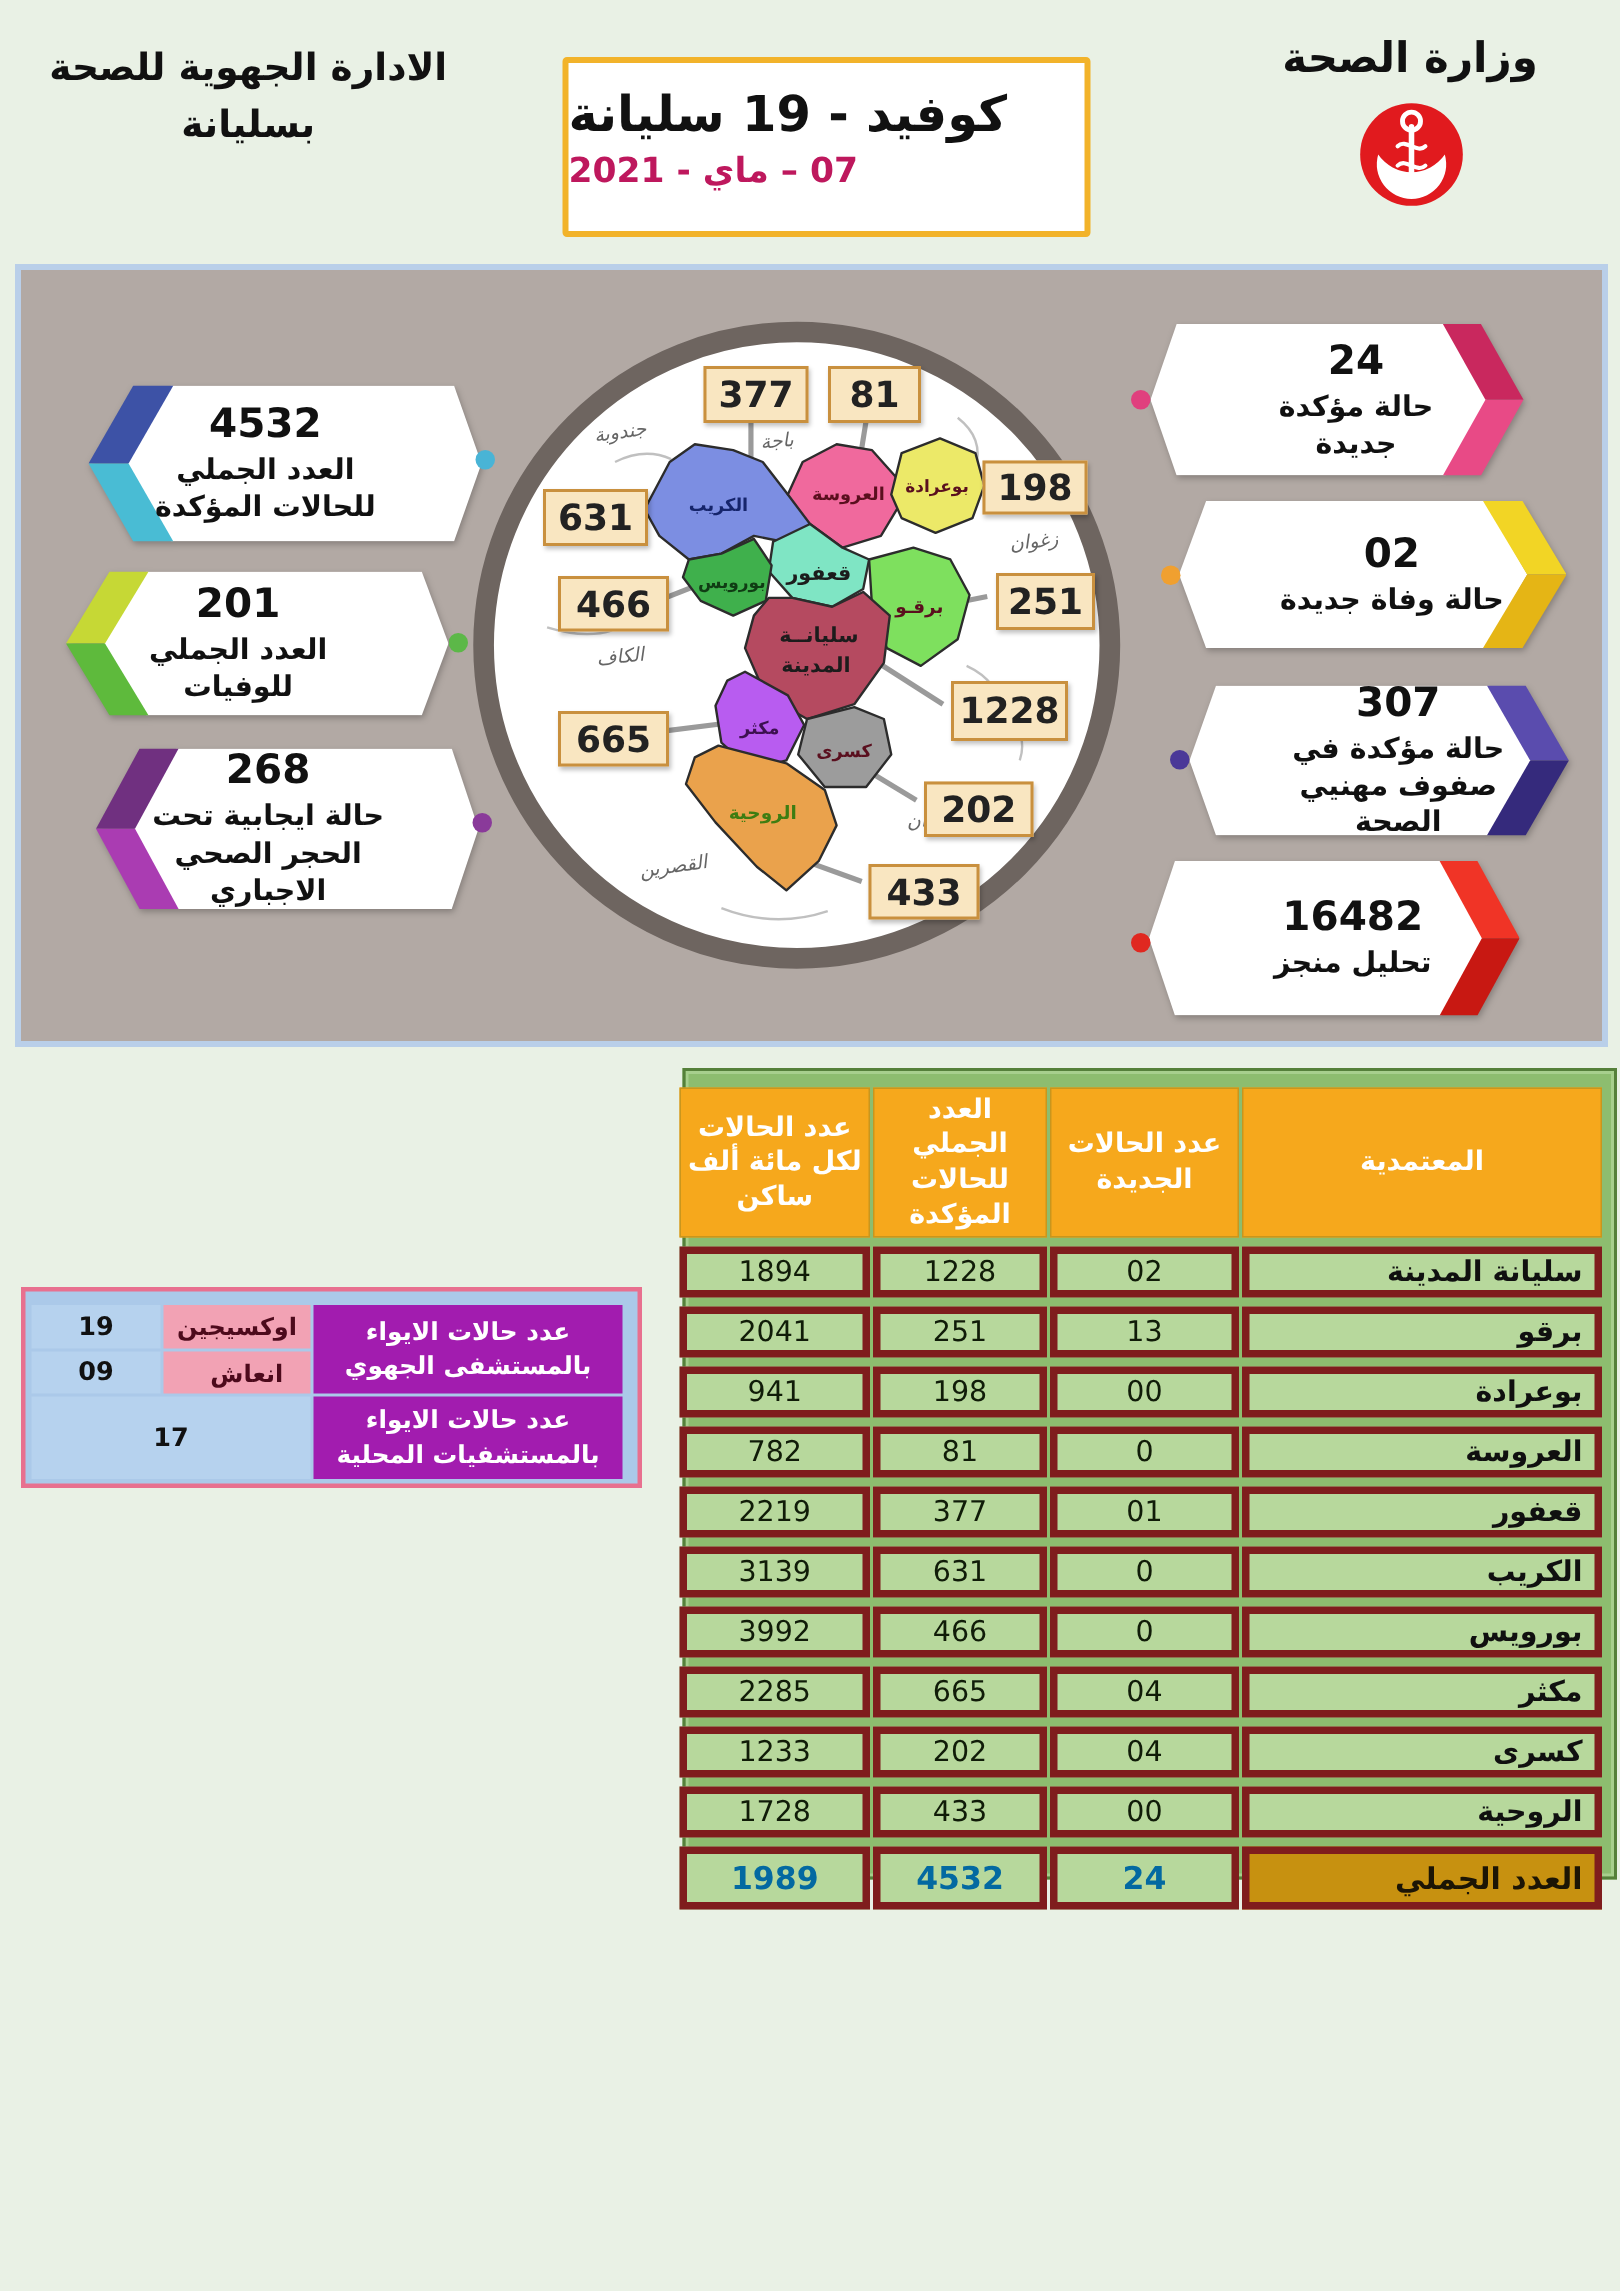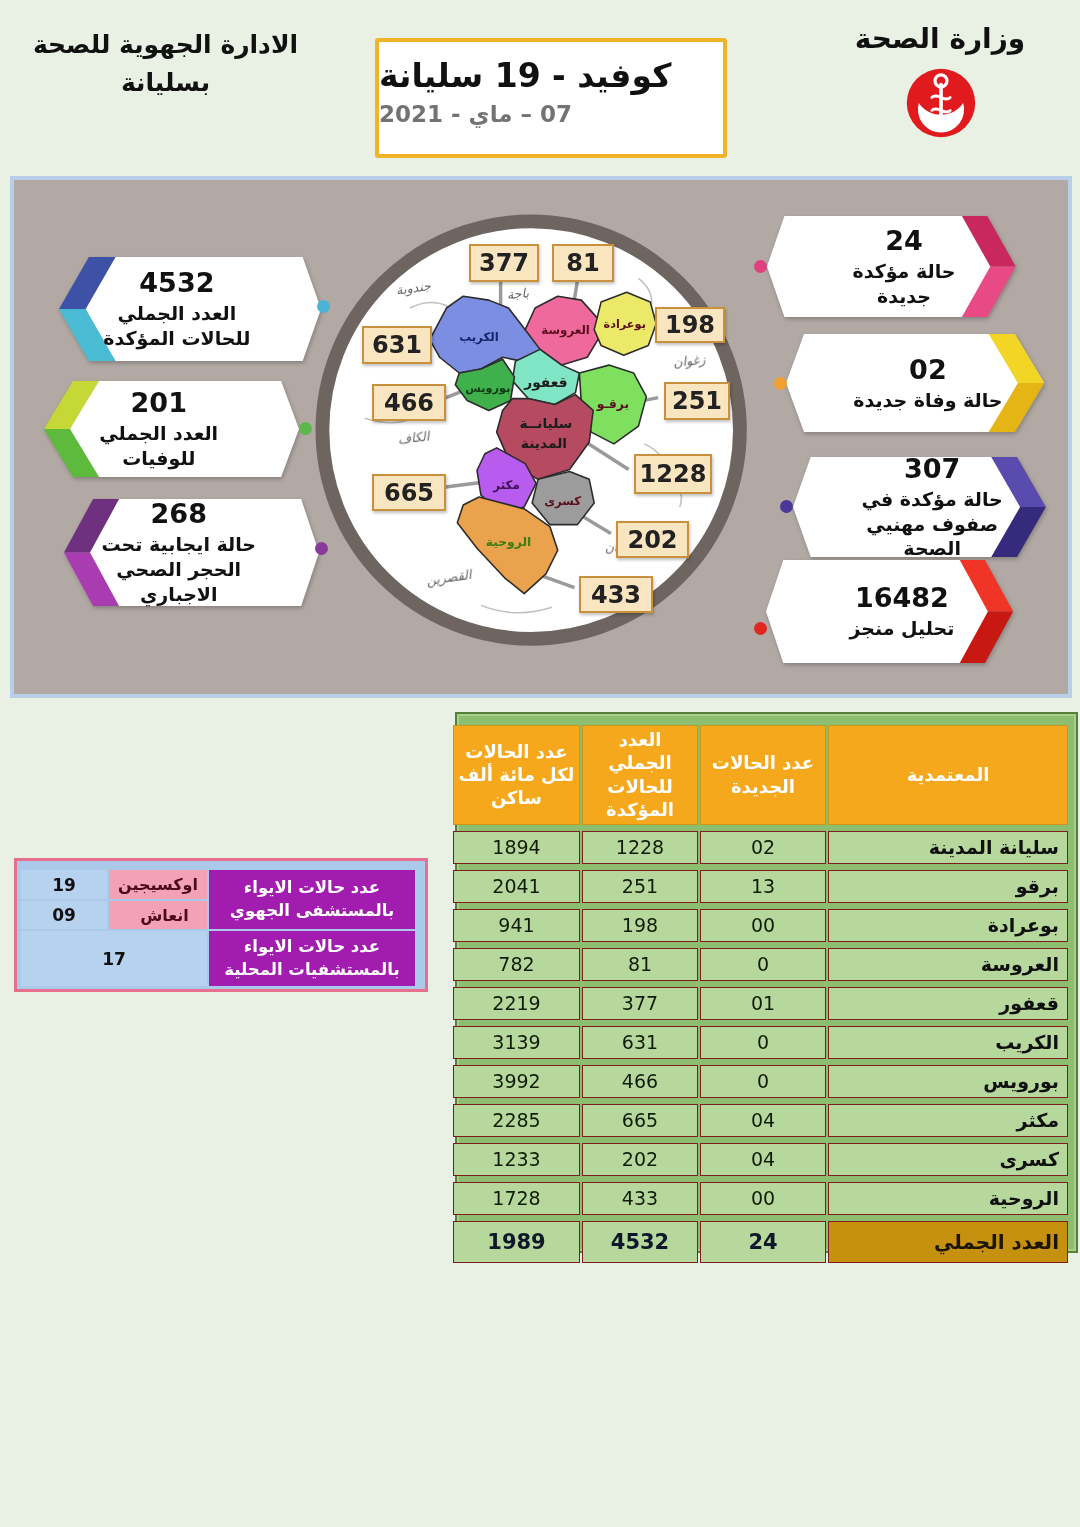--- a/index.html
+++ b/index.html
@@ -6,21 +6,21 @@
   html,body { background:#e9f1e5; }
   body { font-family:"DejaVu Sans", sans-serif; }
   .page { position:relative; width:1080px; height:1527px; background:#e9f1e5; overflow:hidden; direction:rtl; }
 
   
   .hdr-admin { position:absolute; left:18px; top:26px; width:295px; text-align:center;
     font-size:25px; font-weight:bold; color:#111; line-height:1.5; }
   .title-box { position:absolute; left:375px; top:38px; width:352px; height:120px;
     background:#fff; border:4px solid #f2b32a; border-radius:3px; text-align:left; }
   .title-box .t1 { font-size:33px; font-weight:bold; color:#111; margin-top:14px; letter-spacing:1px; }
-  .title-box .t2 { font-size:23px; font-weight:bold; color:#737373; margin-top:6px; }
+  .title-box .t2 { font-size:23px; font-weight:bold; color:#be185d; margin-top:6px; }
   .hdr-ministry { position:absolute; left:848px; top:22px; width:184px; text-align:center;
     font-size:28px; font-weight:bold; color:#111; }
   .hdr-logo { position:absolute; left:904px; top:66px; width:74px; height:74px; }
 
   
   .panel { position:absolute; left:10px; top:176px; width:1062px; height:522px;
     background:#b2a9a4; border:4px solid #b9cfe9; }
   .panel-svg { position:absolute; left:0; top:0; width:100%; height:100%; }
 
   .callout { position:absolute; background:#f9e6c1; border:2px solid #c9903e; z-index:5;
@@ -52,24 +52,24 @@
   .hlab  { background:#f2a2b4; color:#4d0a1c; font-size:16px; font-weight:bold; }
   .hval  { background:#b6d2ee; color:#111; font-size:17px; font-weight:bold; direction:ltr; }
 
   
   .gtable-wrap { position:absolute; left:455px; top:712px; width:623px; height:541px;
     background:#8dbd6f; border:2px solid #55803a; box-shadow:inset 0 0 0 2px #a7cf8d; }
   table.gt { border-collapse:separate; border-spacing:2px 6px; margin:5px 6px; direction:rtl;
     table-layout:fixed; width:609px; }
   table.gt th { background:#f6a81c; color:#fff; font-size:18px; font-weight:bold;
     border:1px solid #c9961d; height:50px; line-height:1.3; padding:2px 4px; text-align:center; }
-  table.gt td { background:#b7d89c; border:1px solid #7f1d1d; height:33px;
+  table.gt td { background:#b7d89c; border:5px solid #7f1d1d; height:33px;
     font-size:19px; color:#101c08; text-align:center; padding:1px 8px; }
   table.gt td.name { text-align:right; font-weight:bold; color:#101010; font-size:19px; }
-  table.gt tr.total td { font-weight:bold; color:#0f172a; font-size:21px; height:42px; }
+  table.gt tr.total td { font-weight:bold; color:#0369a1; font-size:21px; height:42px; }
   table.gt tr.total td.name { background:#c79110; color:#1c1505; font-size:20px; }
   .map-region-label { font-weight:bold; }
 </style>
 </head>
 <body>
 
 <div class="page">
 
   <div class="hdr-admin">
     <div>الادارة الجهوية للصحة</div>
@@ -227,21 +227,21 @@
       <div class="banner-bg"></div>
       <svg class="chev" viewBox="0 0 100 100" preserveAspectRatio="none">
         <polygon points="62,0 28,0 66,50 100,50" fill="#5a4cae"></polygon>
           <polygon points="100,50 66,50 28,100 62,100" fill="#352a7c"></polygon>
       </svg>
       <div class="btxt">
           <div class="num">307</div>
         <div class="lbl">حالة مؤكدة في صفوف مهنيي الصحة</div>
         </div>
     </div>
-    <div class="banner bR" style="left:752px;top:380px;width:247px;height:103px;">
+    <div class="banner bR" style="left:752px;top:394px;width:247px;height:103px;">
       <div class="banner-bg"></div>
       <svg class="chev" viewBox="0 0 100 100" preserveAspectRatio="none">
         <polygon points="62,0 28,0 66,50 100,50" fill="#f03426"></polygon>
           <polygon points="100,50 66,50 28,100 62,100" fill="#c81812"></polygon>
       </svg>
       <div class="btxt">
           <div class="num">16482</div>
         <div class="lbl">تحليل منجز</div>
         </div>
     </div>

